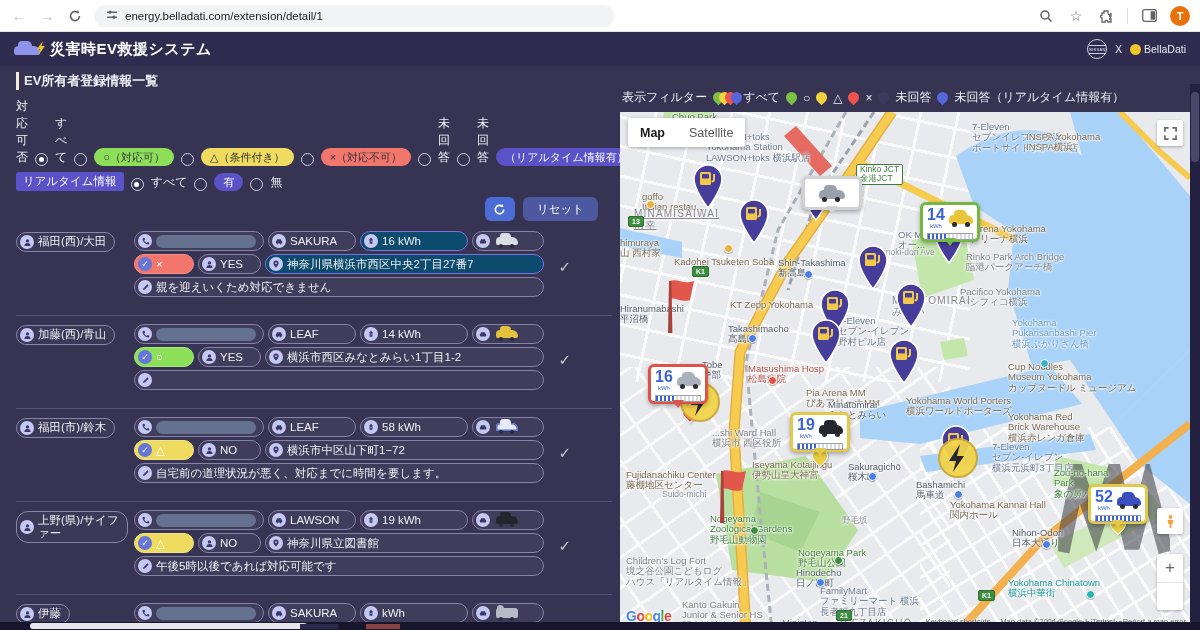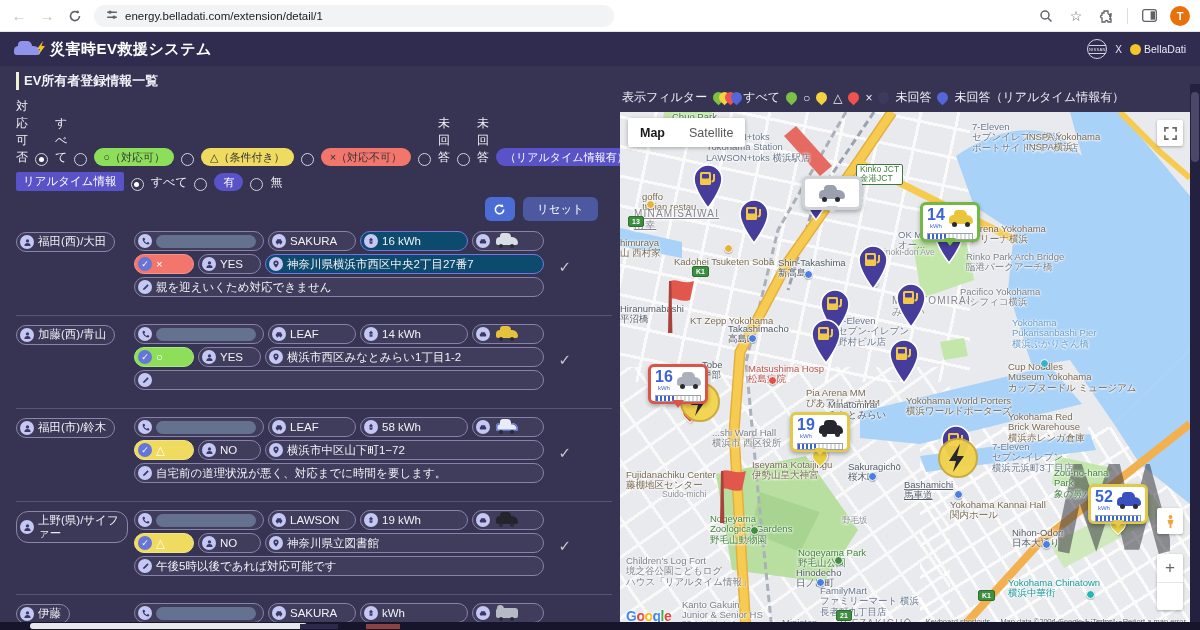--- a/index.html
+++ b/index.html
@@ -819,21 +819,21 @@
           <span class="l2">新高島</span>
         </div>
         <div class="mlabel gray" style="left: 340px; top: 175px;">
           <span class="l1">Pacifico Yokohama</span>
           <span class="l2">パシフィコ横浜</span>
         </div>
         <div class="mlabel area" style="left: 272px; top: 183px;">
           <span class="l1">MINATOMIRAI</span>
           <span class="l2">みらい</span>
         </div>
-        <div class="mlabel poi" style="left: 70px; top: 204px;">
+        <div class="mlabel poi" style="left: 70px; top: 188px; padding-left: 40px;">
           <span class="l1">KT Zepp Yokohama</span>
         </div>
         <div class="mlabel transit" style="left: 0px; top: 192px;">
           <span class="l1">Hiranumabashi</span>
           <span class="l2">平沼橋</span>
         </div>
         <div class="mlabel shop" style="left: 218px; top: 204px;">
           <span class="l1">7-Eleven</span>
           <span class="l2">セブン-イレブン</span>
           <span class="l3">野村ビル店</span>
@@ -896,21 +896,21 @@
         </div>
         <div class="mlabel poi" style="left: 6px; top: 358px;">
           <span class="l1">Fujidanachiku Center</span>
           <span class="l2">藤棚地区センター</span>
         </div>
         <div class="mlabel park" style="left: 434px; top: 356px;">
           <span class="l1">Zou-no-hana</span>
           <span class="l2">Park</span>
           <span class="l3">象の鼻パ..</span>
         </div>
-        <div class="mlabel transit" style="left: 284px; top: 368px; text-decoration: underline;">
+        <div class="mlabel transit" style="left: 296px; top: 368px;">
           <span class="l1">Bashamichi</span>
           <span class="l2">馬車道</span>
         </div>
         <div class="mlabel road" style="left: 42px; top: 378px;">
           <span class="l1">Suido-michi</span>
         </div>
         <div class="mlabel poi" style="left: 330px; top: 388px;">
           <span class="l1">Yokohama Kannai Hall</span>
           <span class="l2">関内ホール</span>
         </div>

